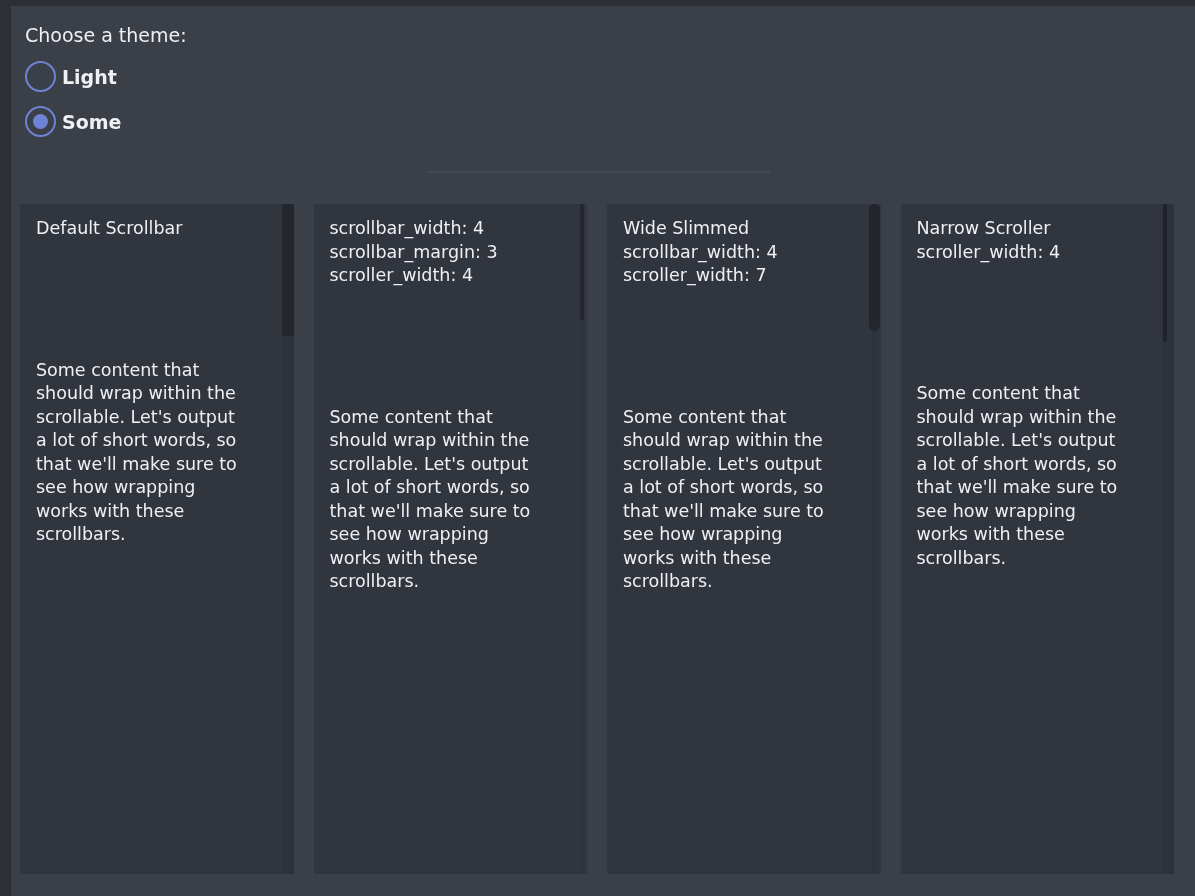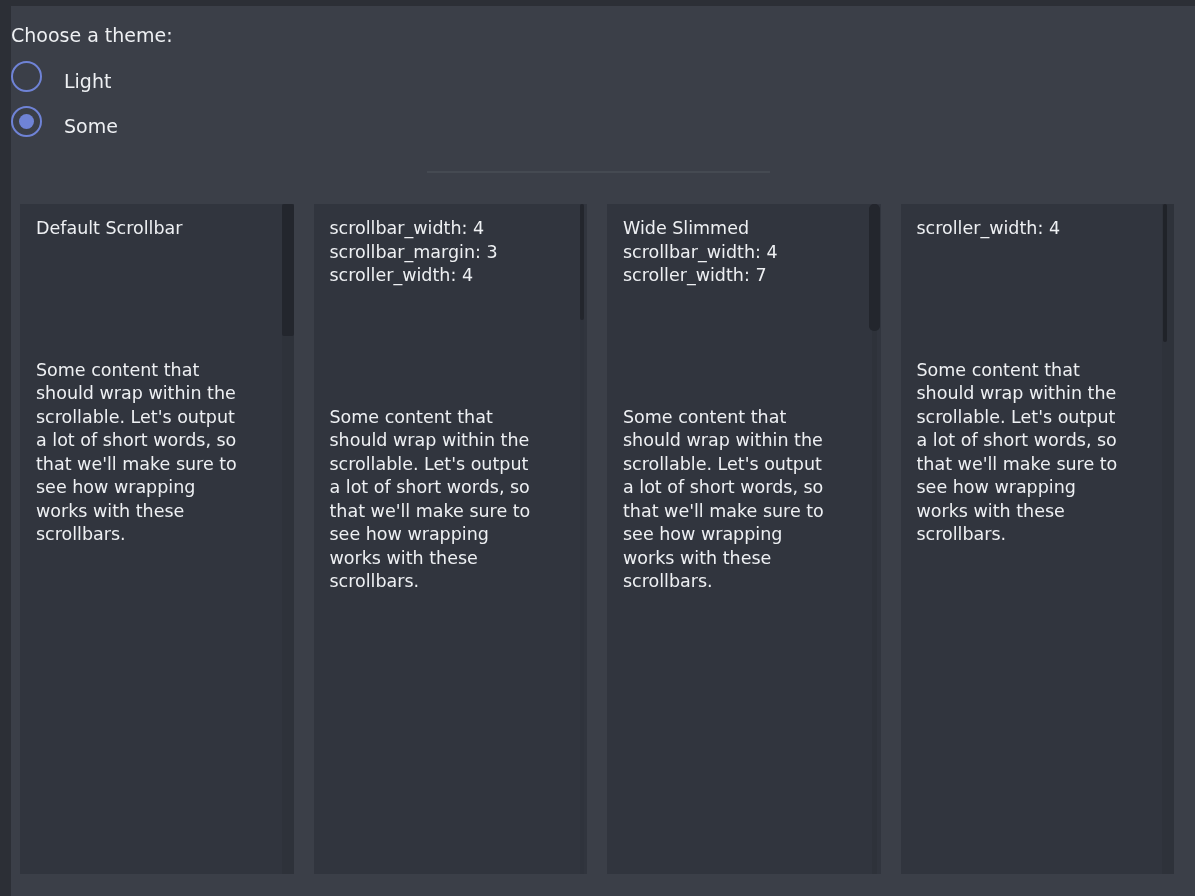--- a/index.html
+++ b/index.html
@@ -13,28 +13,28 @@
   .frame {
     position: absolute; inset: 0;
     background: var(--frame-bg);
   }
   .page {
     position: absolute; left: 11px; top: 6px; right: 0; bottom: 0;
     background: var(--page-bg);
   }
 
   
-  .theme-section { padding: 18px 0 0 0; }
+  .theme-section { padding: 18px 0 0 14px; }
   .chooser-label {
     font-size: 19px; color: var(--text);
     margin-bottom: 15px;
   }
   .radio-row {
-    display: flex; align-items: flex-end; gap: 22px;
-    margin-bottom: 14px; cursor: pointer; width: max-content;
+    display: flex; align-items: center; gap: 6px;
+    margin-bottom: 14px; cursor: pointer; width: max-content; font-weight: bold;
   }
   .radio-circle {
     width: 31px; height: 31px; flex: 0 0 31px;
     border: 2px solid var(--accent); border-radius: 50%;
     display: flex; align-items: center; justify-content: center;
     background: transparent;
   }
   .radio-dot {
     width: 15px; height: 15px; border-radius: 50%;
     background: var(--accent);
@@ -161,20 +161,21 @@
             <div>that we'll make sure to</div>
             <div>see how wrapping</div>
             <div>works with these</div>
             <div>scrollbars.</div>
           </div>
         <div class="sb-track"></div>
         <div class="sb-thumb"></div>
       </div>
 
       <div class="panel sb-narrow">
+        <div class="panel-title">Narrow Scroller</div>
         <div class="panel-params">
             <div>scroller_width: 4</div>
           </div>
         <div class="spacer"></div>
         <div class="panel-content">
             <div>Some content that</div>
             <div>should wrap within the</div>
             <div>scrollable. Let's output</div>
             <div>a lot of short words, so</div>
             <div>that we'll make sure to</div>

